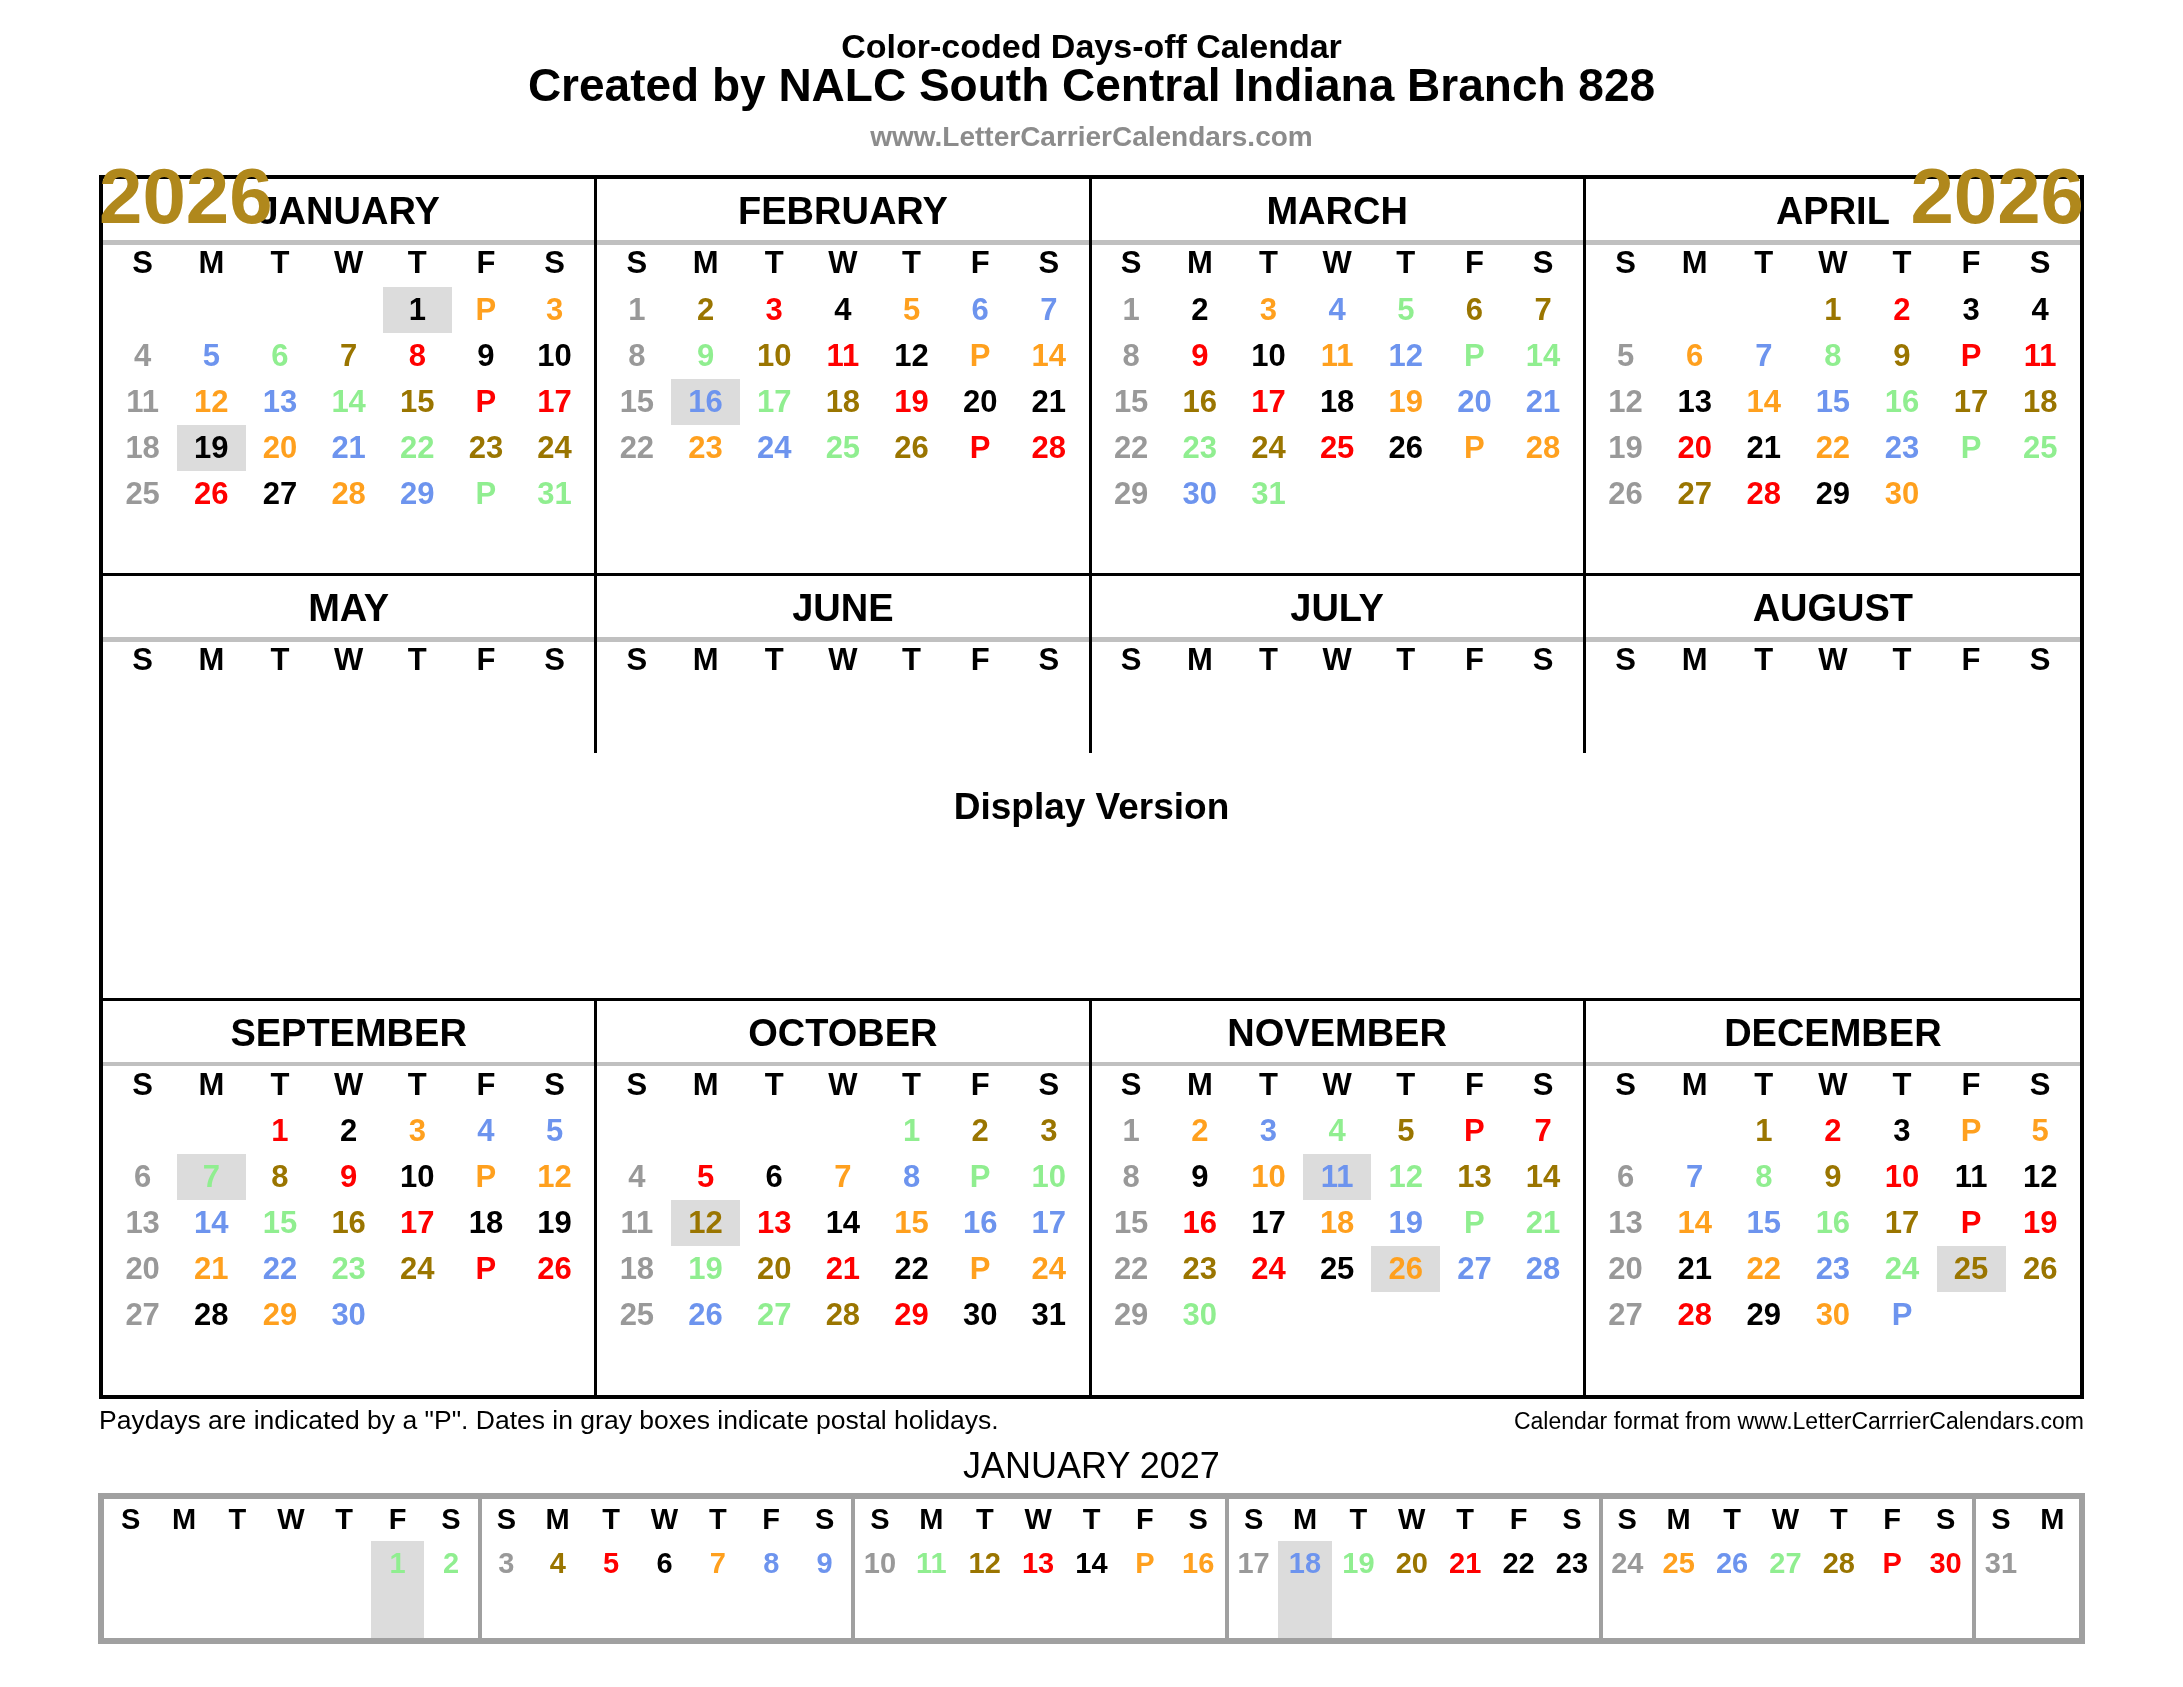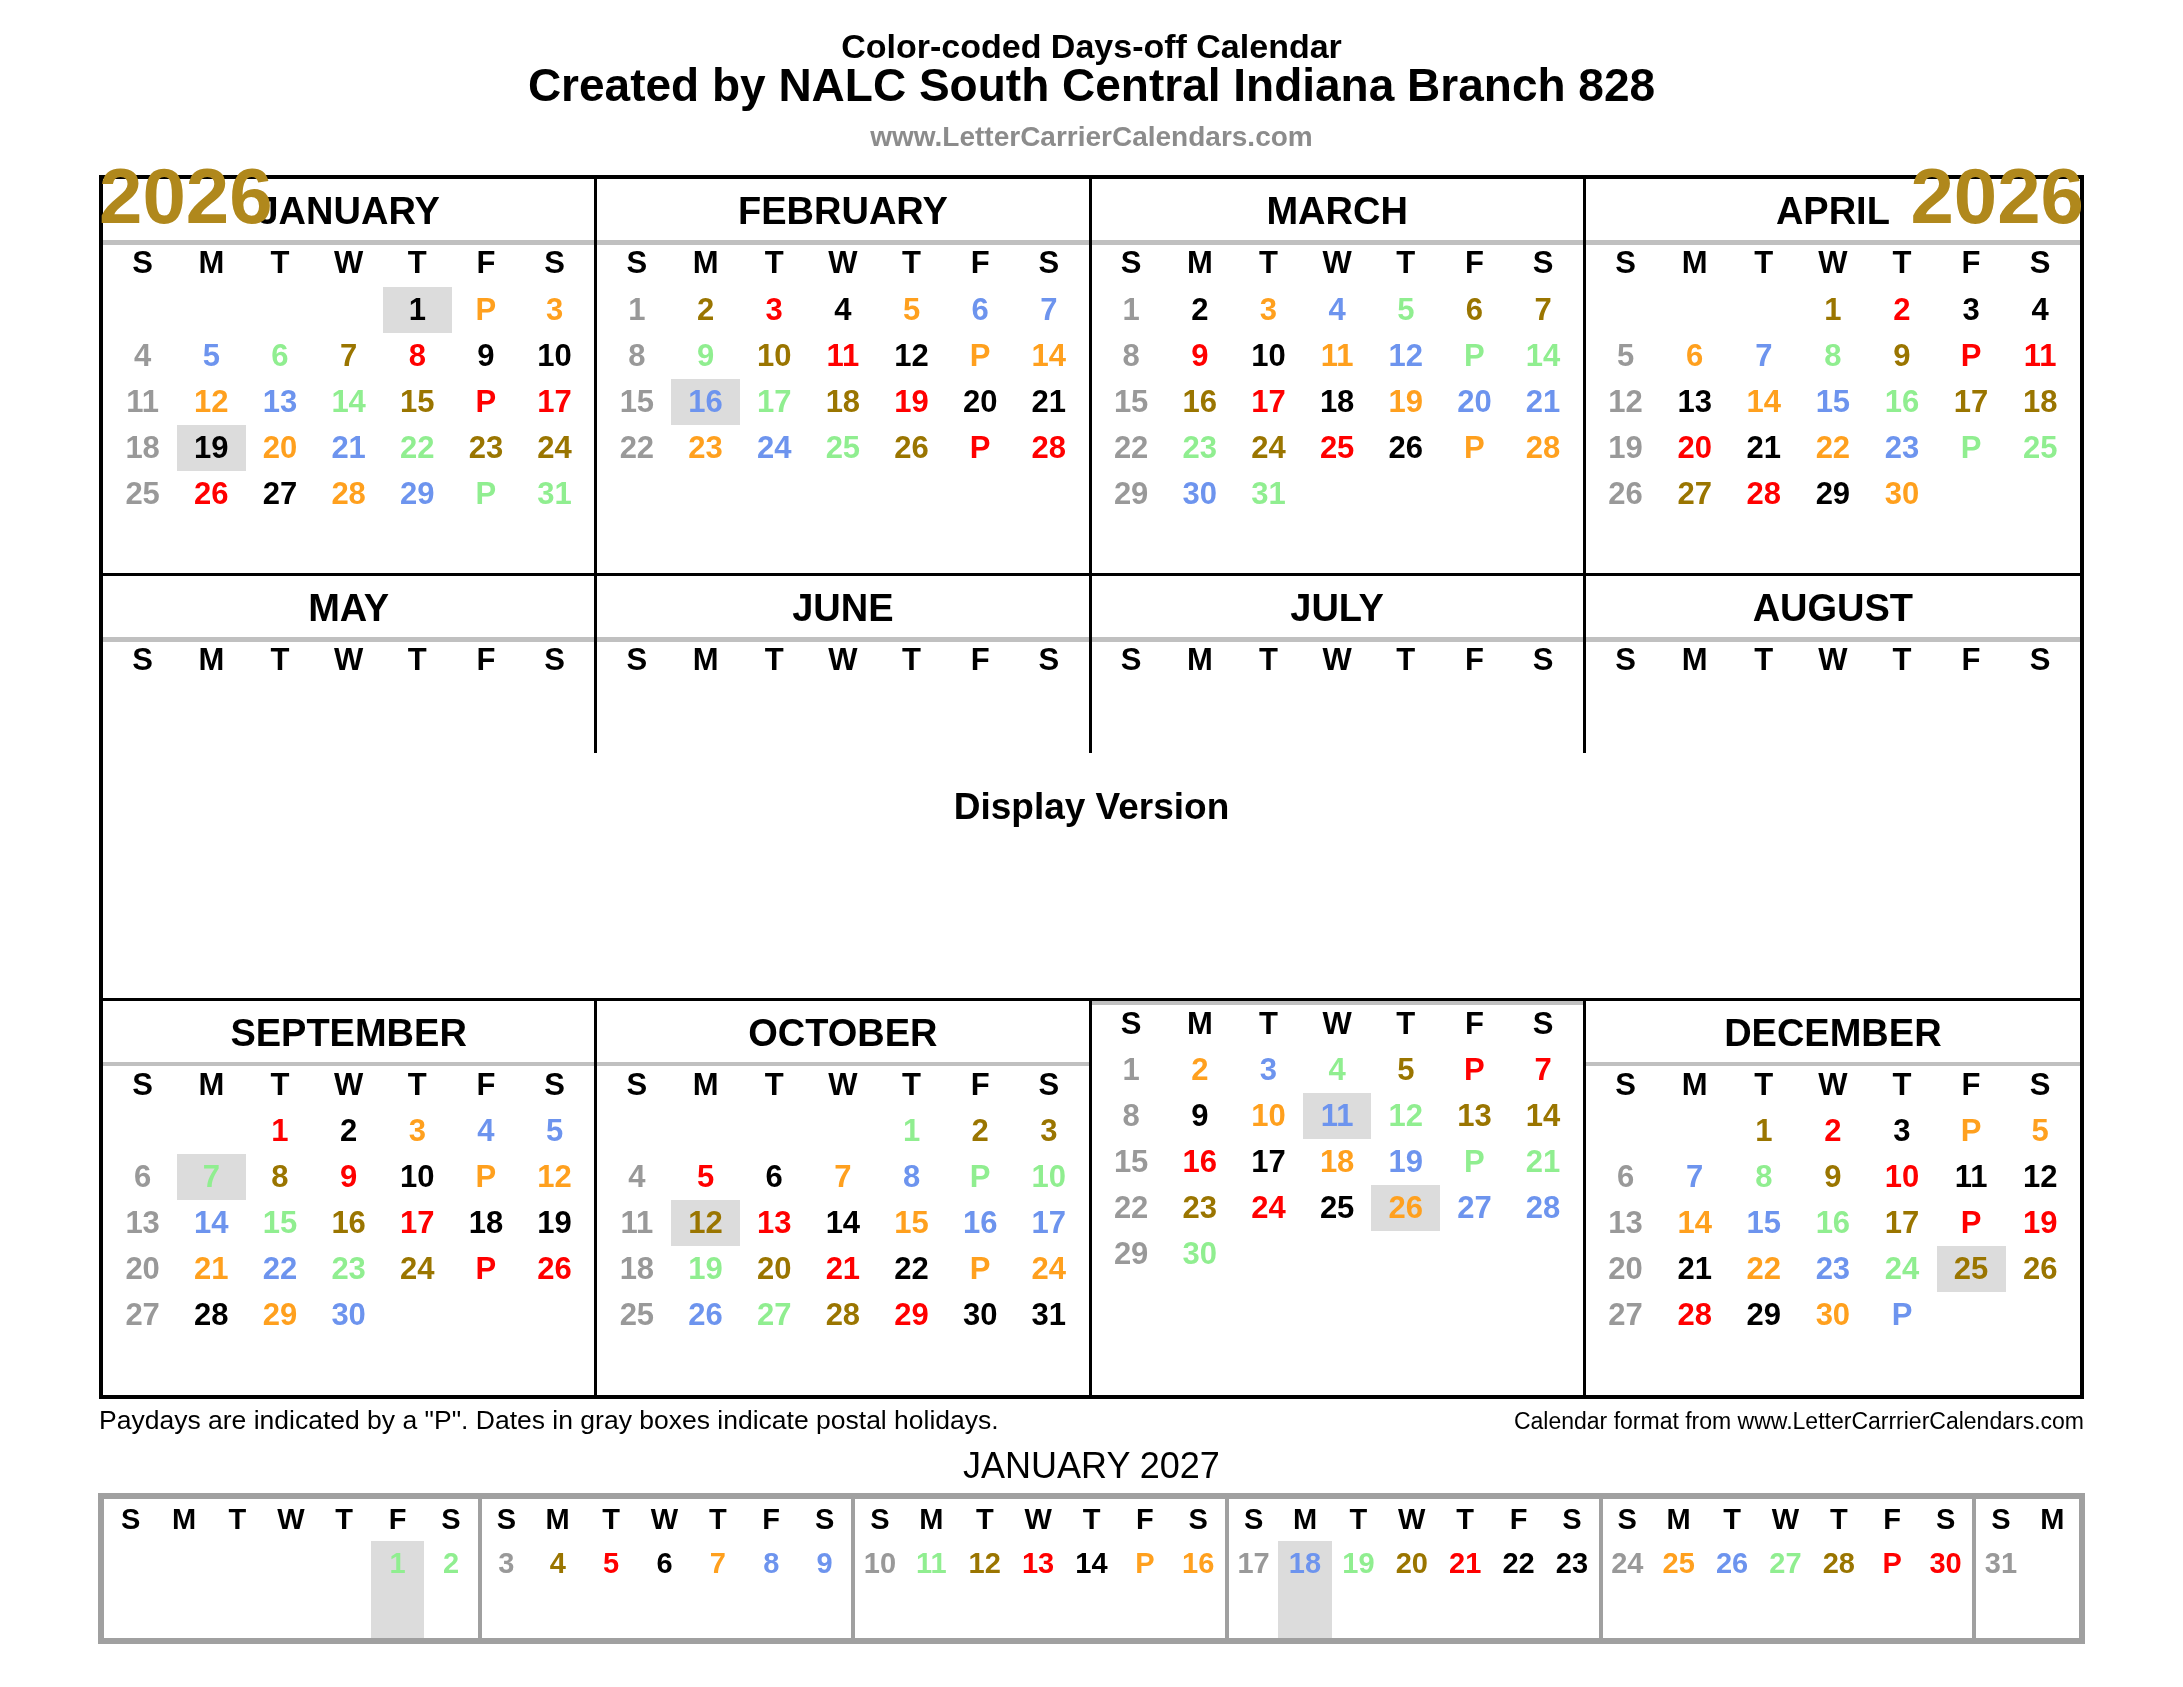--- a/index.html
+++ b/index.html
@@ -467,20 +467,21 @@
             <div class="dc c-blue">26</div>
             <div class="dc c-green">27</div>
             <div class="dc c-olive">28</div>
             <div class="dc c-red">29</div>
             <div class="dc c-black">30</div>
             <div class="dc c-black">31</div>
           </div>
         </div>
       </div>
       <div class="month">
+        <div class="mtitle">NOVEMBER</div>
         <div class="mrule"></div>
         <div class="dow">
           <div class="dowc">S</div>
           <div class="dowc">M</div>
           <div class="dowc">T</div>
           <div class="dowc">W</div>
           <div class="dowc">T</div>
           <div class="dowc">F</div>
           <div class="dowc">S</div>
         </div>

